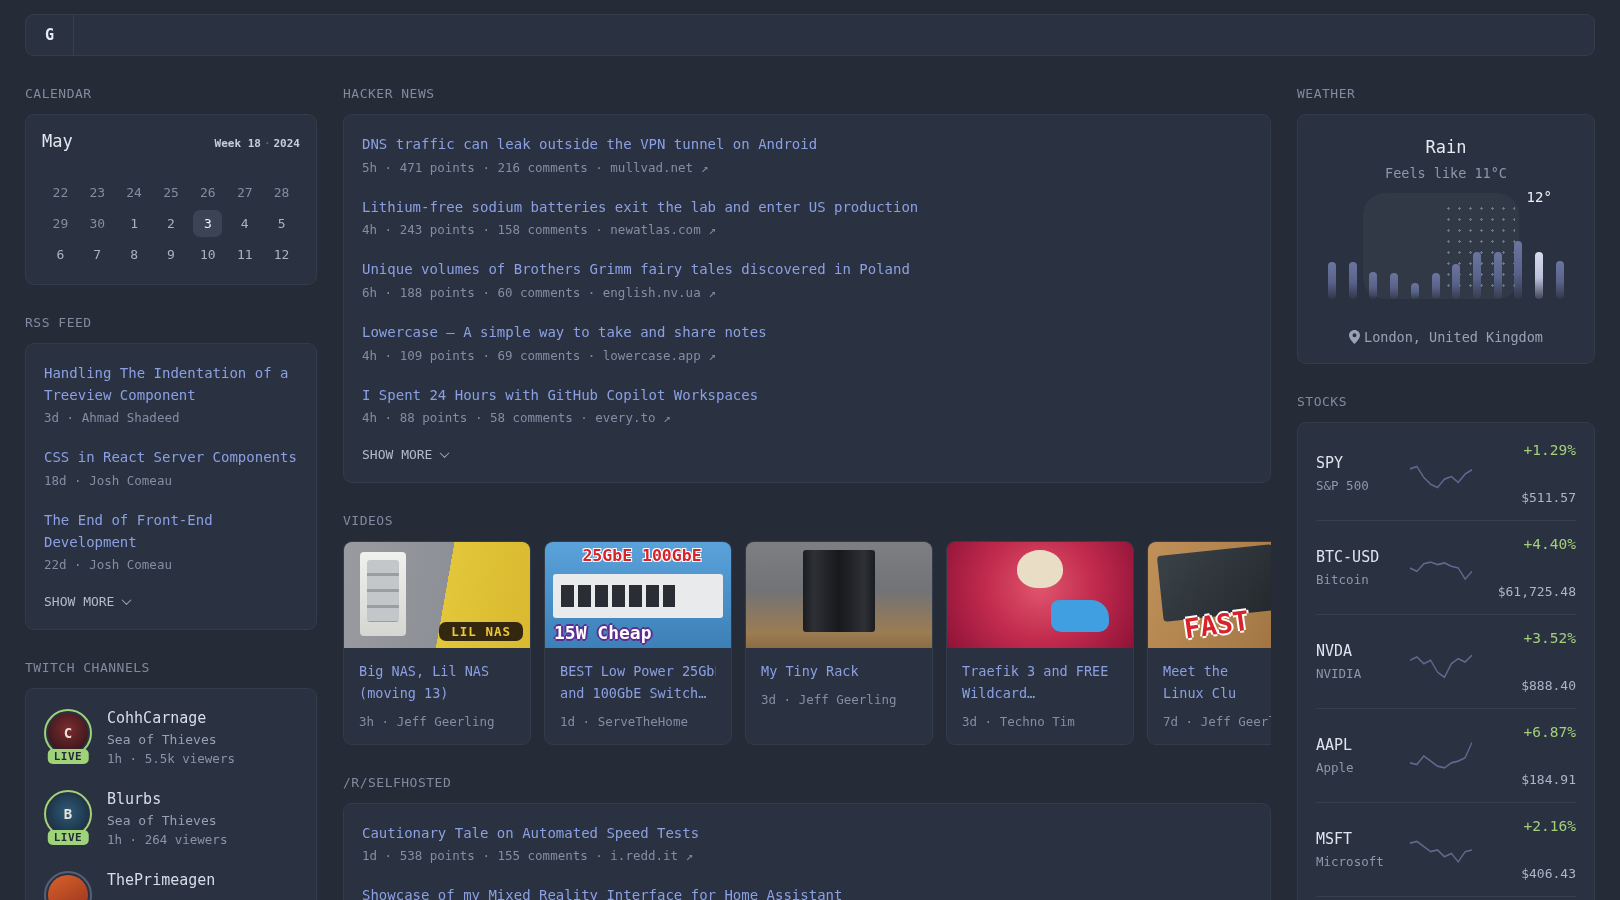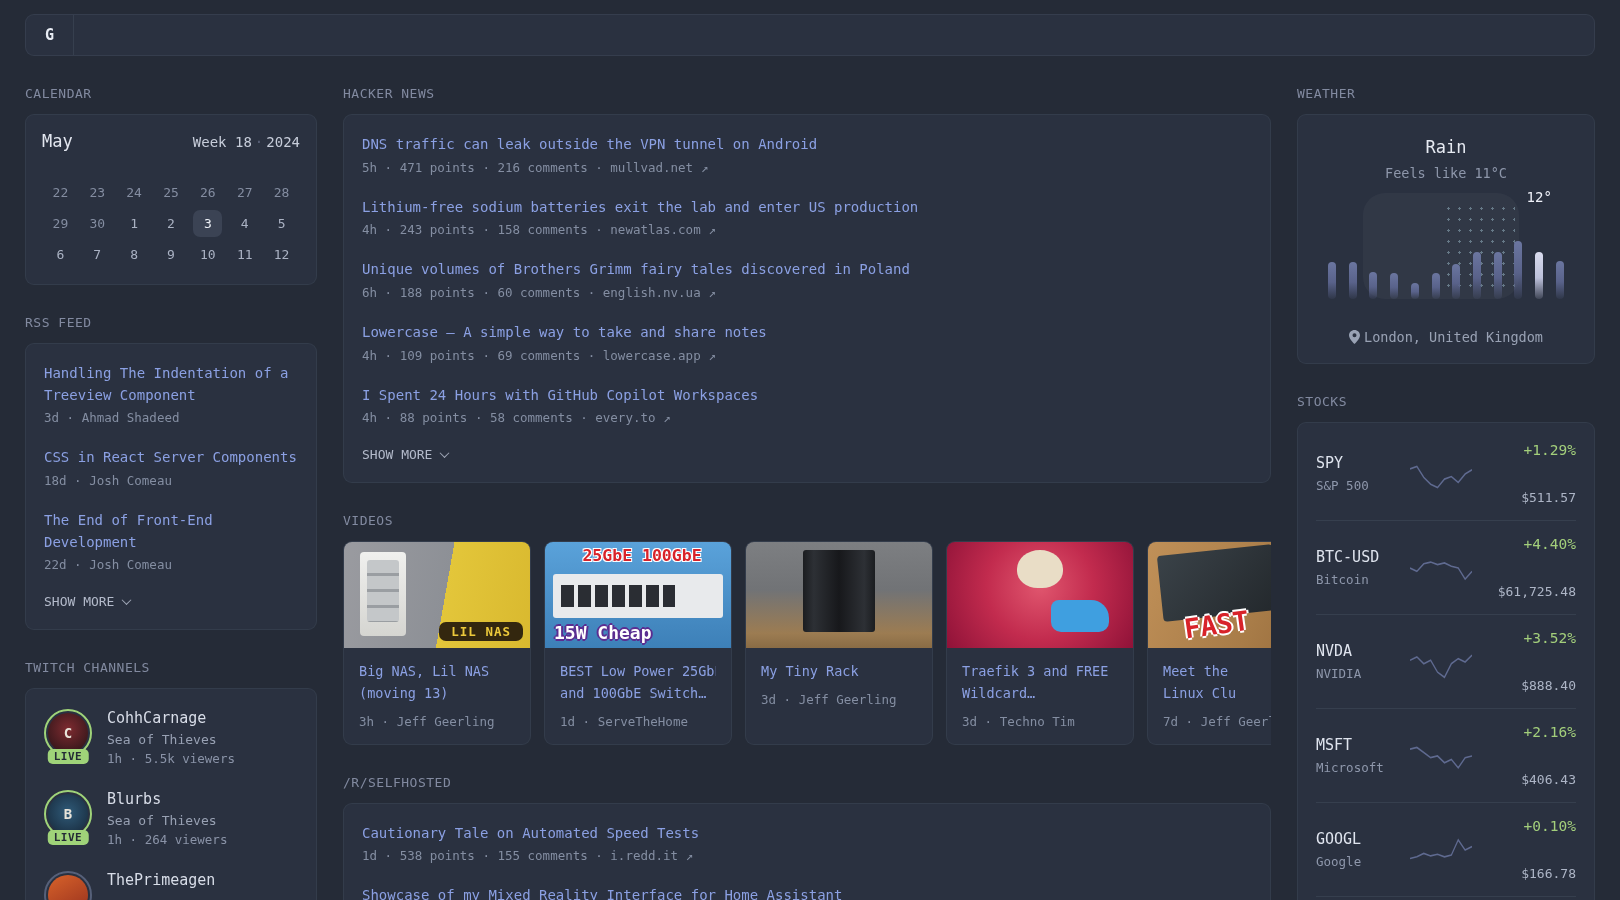--- a/index.html
+++ b/index.html
@@ -41,21 +41,21 @@
     margin:30px 0 13px; font-size:13px; color:#828aa0; letter-spacing:0.5px;
   }
   .card {
     background:#2a3140; border:1px solid rgba(170,185,210,0.08);
     border-radius:9px;
   }
   
   .cal { padding:16px 16px 14px; }
   .cal-head { display:flex; justify-content:space-between; align-items:baseline; margin-bottom:14px; }
   .cal-month { font-size:17px; color:#e2e6ef; }
-  .cal-week { font-size:14px; color:#c7cdda; }
+  .cal-week { font-size:11px; color:#c7cdda;font-weight:bold; }
   .cal-week .sep { color:#596179; margin:0 3px; }
   .cal-row { display:grid; grid-template-columns:repeat(7,1fr); text-align:center; }
   .cal-wd { color:#4d566c; font-size:12.5px; padding:6px 0; }
   .cal-day {
     color:#aab2c3; font-size:13px; height:31px;
     display:flex; align-items:center; justify-content:center;
   }
   .cal-day.out { color:#848da1; }
   .cal-day.selected span {
     background:#3b4354; color:#eef1f7; width:29px; height:27px;
@@ -558,20 +558,33 @@
     <svg class="spark" viewBox="0 0 100 40" preserveAspectRatio="none">
       <polyline points="0.0,18 11.1,14 22.2,22 33.3,18 44.4,32 55.6,38 66.7,22 77.8,16 88.9,20 100.0,12"></polyline>
     </svg>
     <div class="s-right">
       <div class="s-change">+3.52%</div>
       <div class="s-price">$888.40</div>
     </div>
   </li>
           <li class="stock-row">
     <div class="s-left">
+      <div class="s-sym">AAPL</div>
+      <div class="s-name">Apple</div>
+    </div>
+    <svg class="spark" viewBox="0 0 100 40" preserveAspectRatio="none">
+      <polyline points="0.0,28 11.1,30 22.2,20 33.3,26 44.4,32 55.6,34 66.7,28 77.8,26 88.9,22 100.0,4"></polyline>
+    </svg>
+    <div class="s-right">
+      <div class="s-change">+6.87%</div>
+      <div class="s-price">$184.91</div>
+    </div>
+  </li>
+          <li class="stock-row">
+    <div class="s-left">
       <div class="s-sym">MSFT</div>
       <div class="s-name">Microsoft</div>
     </div>
     <svg class="spark" viewBox="0 0 100 40" preserveAspectRatio="none">
       <polyline points="0.0,12 11.1,10 22.2,16 33.3,22 44.4,20 55.6,28 66.7,24 77.8,34 88.9,22 100.0,20"></polyline>
     </svg>
     <div class="s-right">
       <div class="s-change">+2.16%</div>
       <div class="s-price">$406.43</div>
     </div>

